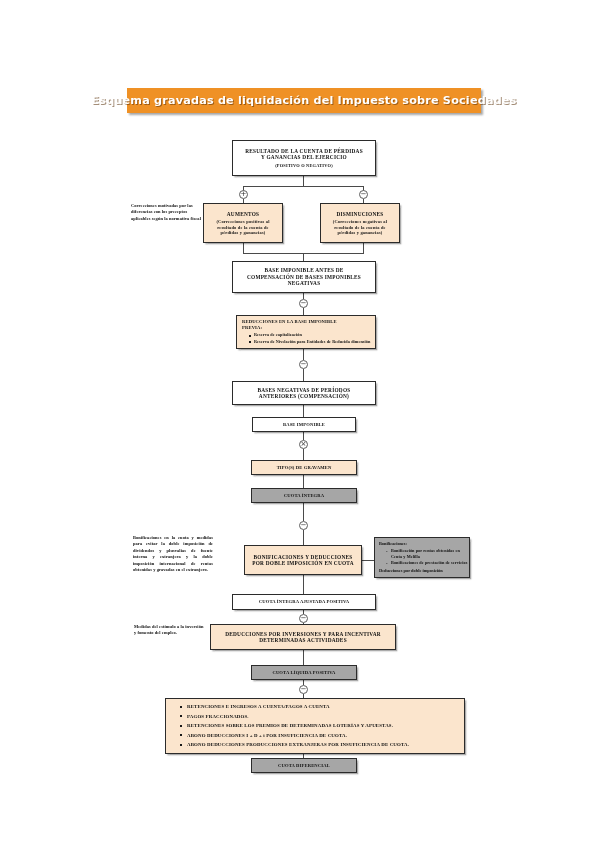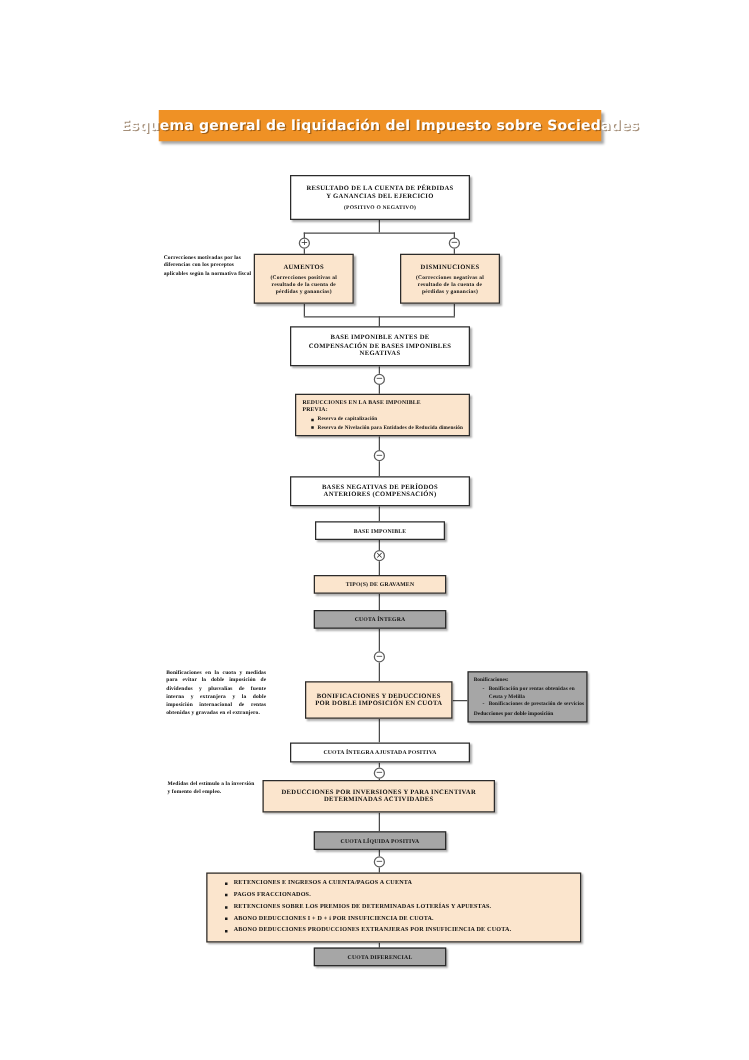--- a/index.html
+++ b/index.html
@@ -212,21 +212,21 @@
     color: #2a2a2a;
     box-sizing: border-box;
   }
 </style>
 </head>
 <body>
 
 <div class="page">
 
   <div class="title-banner" id="title-banner">
-    <span>Esquema general de liquidación del Impuesto sobre Sociedades</span>
+    <span>Esquema gravadas de liquidación del Impuesto sobre Sociedades</span>
   </div>
 
   <div class="vline" style="left:303px; top:176px; height:10px;"></div>
   <div class="hline" style="left:243px; top:186px; width:121px;"></div>
   <div class="vline" style="left:243px; top:186px; height:8px;"></div>
   <div class="vline" style="left:363px; top:186px; height:8px;"></div>
   <div class="op" style="left:239px; top:190px;">+</div>
   <div class="op" style="left:359px; top:190px;">−</div>
   <div class="vline" style="left:243px; top:199px; height:5px;"></div>
   <div class="vline" style="left:363px; top:199px; height:5px;"></div>

